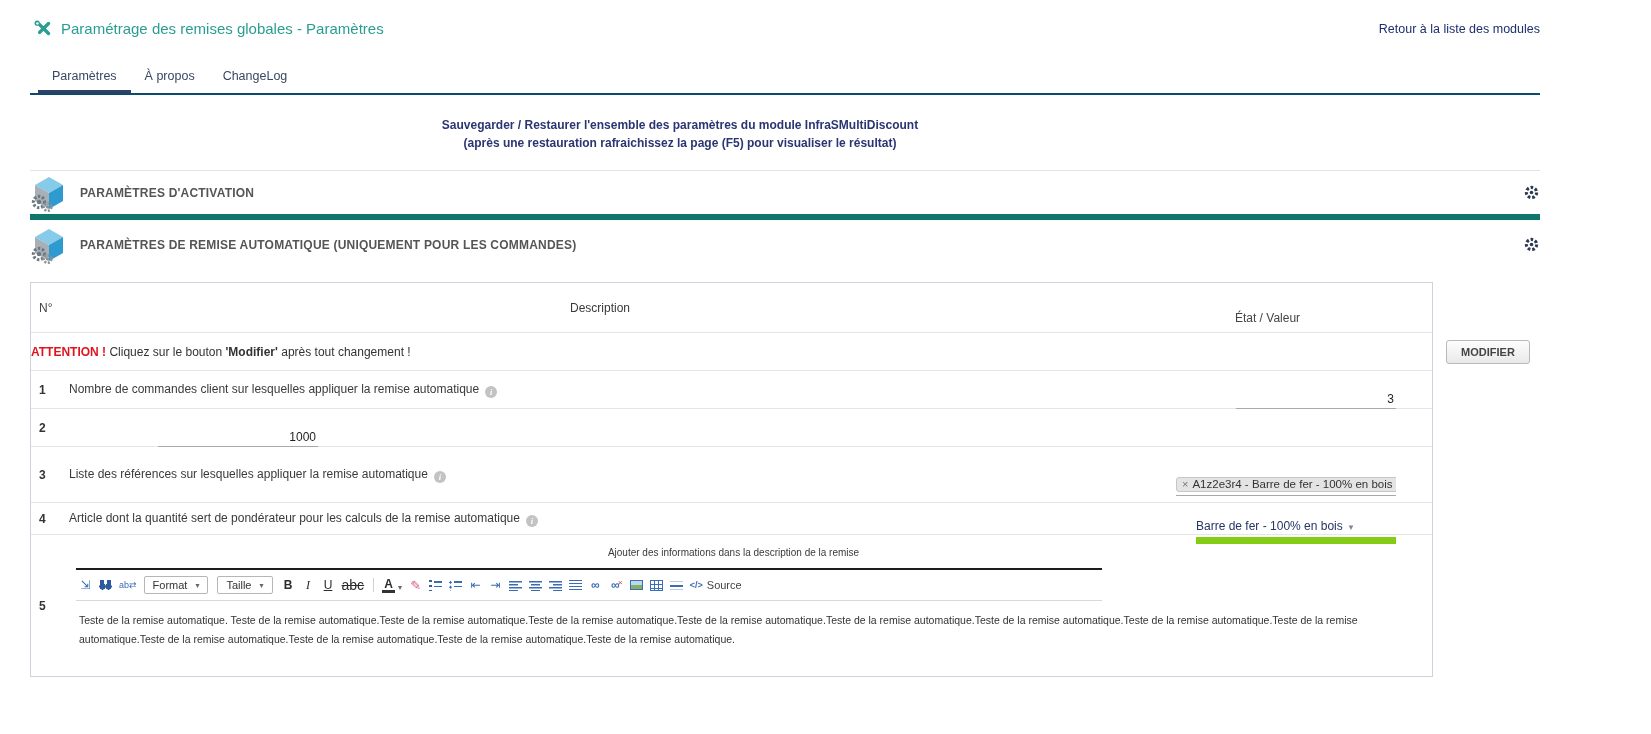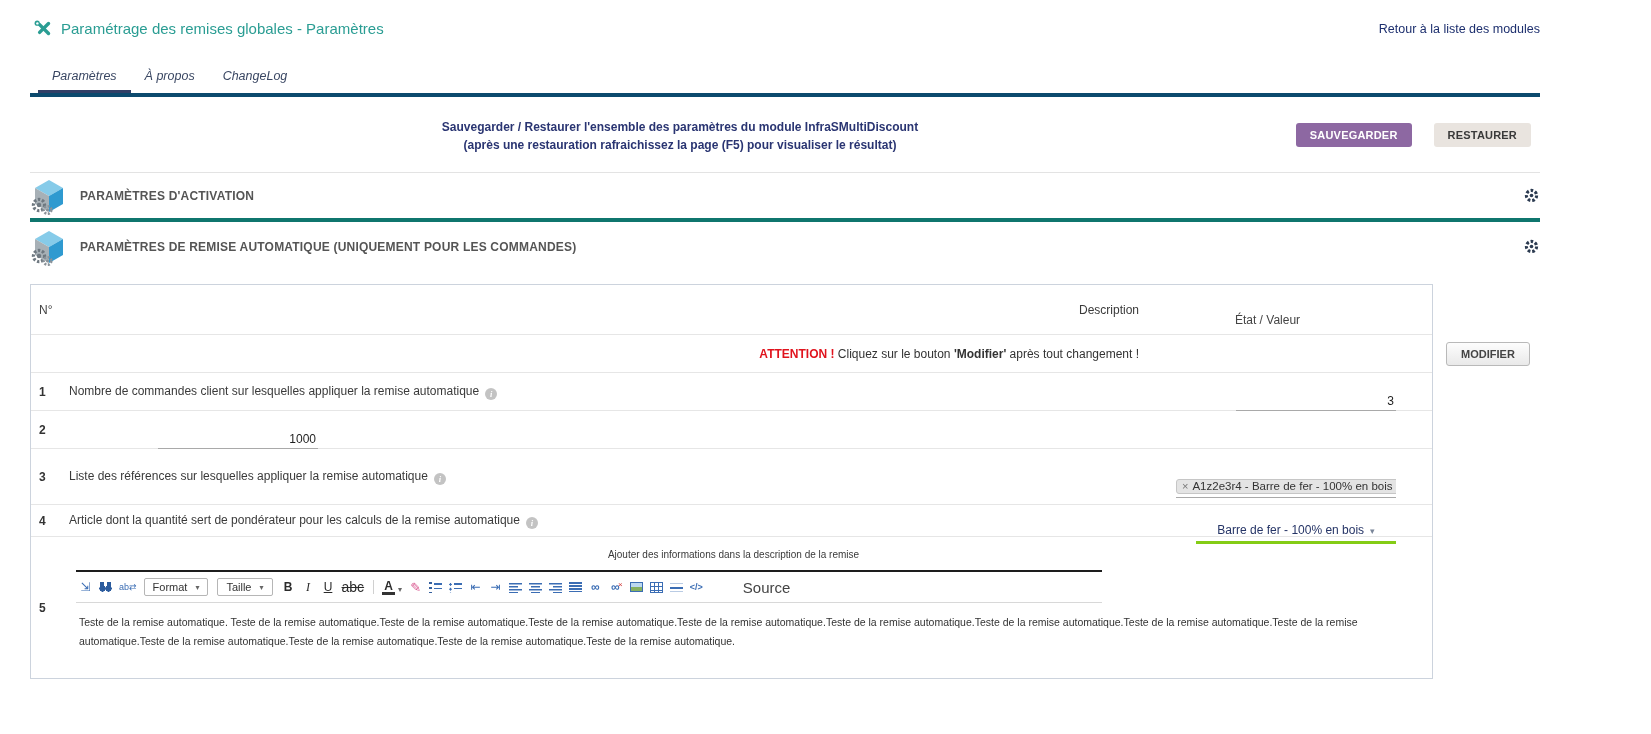--- a/index.html
+++ b/index.html
@@ -6,54 +6,54 @@
   html,body { width:1651px; height:734px; background:#fff; overflow:hidden;
               font-family:"Liberation Sans", sans-serif; color:#333; }
 
   
   .top { display:flex; align-items:center; padding:20px 111px 0 34px; }
   .top-title { display:flex; align-items:center; gap:10px; }
   .top-title .ttl { color:#2a9d93; font-size:15px; }
   .back-link { margin-left:auto; color:#1d2f6e; font-size:12.5px; text-decoration:none; cursor:pointer; }
 
   
-  .tabs { display:flex; margin:24px 111px 0 30px; padding-left:8px; border-bottom:4px solid #0c4a6e;font-style:italic; }
+  .tabs { display:flex; margin:24px 111px 0 30px; padding-left:8px; border-bottom:2px solid #0c4a6e; }
   .tab { padding:8px 14px 7px; font-size:12.5px; color:#3a4763; cursor:pointer; border-bottom:3px solid transparent; }
   .tab.active { border-bottom-color:#324067; }
 
   
   .banner { position:relative; margin:0 111px 0 30px; padding:15px 0 18px; border-bottom:1px solid #e3e3e3; }
   .banner-text { width:1300px; text-align:center; color:#2a3572; font-weight:bold; font-size:12px; line-height:18px;margin-top:6px; }
   .banner-btns { position:absolute; right:9px; top:50%; transform:translateY(-50%); display:flex; gap:22px; }
   .btn { border:none; border-radius:3px; font-weight:bold; font-size:11px; padding:6px 14px; cursor:pointer;
          font-family:"Liberation Sans", sans-serif; letter-spacing:.2px; }
   .btn-save { background:#8d68a2; color:#fff; }
   .btn-restore { background:#e9e4df; color:#3a3a3a; }
 
   
   .section { display:flex; align-items:center; margin:0 111px 0 30px; height:49px; }
-  .section.first { border-bottom:4px solid #0f766e; }
+  .section.first { border-bottom:6px solid #0f766e; }
   .section .s-label { margin-left:12px; font-size:12px; font-weight:bold; color:#555; letter-spacing:.2px; }
   .section .s-gear { margin-left:auto; cursor:pointer; display:flex; }
 
   
   .panel-wrap { position:relative; margin:13px 218px 0 30px; }
   .panel { border:1px solid #ccd3dd; background:#fff; }
   .trow { display:flex; align-items:center; border-bottom:1px solid #e6e6e6; }
   .trow:last-child { border-bottom:none; }
   .thead { height:50px; font-size:12px; color:#444; }
   .col-num { width:30px; padding-left:8px; flex:none; }
   .col-desc { flex:1; padding-left:8px; font-size:12px; color:#3a3a3a; }
-  .thead .col-desc { text-align:right; padding-left:0; }
+  .thead .col-desc { text-align:center; padding-left:0; }
   .col-val { width:293px; flex:none; padding-right:36px;margin-top:20px; }
   .thead .col-val { text-align:center; padding-right:36px; }
   .rnum { font-weight:bold; color:#333; font-size:12px; }
 
   .warn-row { height:38px; font-size:12px; }
-  .warn-inner { flex:1; text-align:right; }
+  .warn-inner { flex:1; text-align:left; }
   .warn-red { color:#e0131d; font-weight:bold; }
   .warn-bold { font-weight:bold; }
   .warn-spacer { width:293px; flex:none; }
 
   .modify-btn { position:absolute; top:58px; right:-97px; width:84px; height:24px;
                 background:linear-gradient(#fdfdfd,#e9e9e9); border:1px solid #b9b9b9; border-radius:3px;
                 font-size:11px; font-weight:bold; color:#444; cursor:pointer;
                 font-family:"Liberation Sans", sans-serif; }
 
   .row-sm { height:38px; }
@@ -63,21 +63,21 @@
   .uinput { display:block; margin-left:auto; width:160px; border:none; border-bottom:1px solid #a9a9a9;
             text-align:right; font-size:12px; color:#1f1f1f; padding:2px; background:transparent;
             font-family:"Liberation Sans", sans-serif; }
 
   .chips-box { margin-left:auto; width:220px; border-bottom:1px solid #a9a9a9; overflow:hidden;
                white-space:nowrap; padding-bottom:2px; cursor:text; }
   .chip { display:inline-block; background:#e4e4e4; border:1px solid #c6c6c6; border-radius:3px;
           padding:0 5px 1px; margin:1px 0; font-size:11.5px; color:#333; white-space:nowrap; }
   .chip .x { color:#777; margin-right:4px; cursor:pointer; font-size:11px; }
 
-  .sel-box { margin-left:auto; width:200px; border-bottom:3px solid #84cc16; text-align:center;
+  .sel-box { margin-left:auto; width:200px; border-bottom:7px solid #84cc16; 
              padding:2px 0 3px; cursor:pointer; }
   .sel-box .sel-txt { color:#253466; font-size:12px; }
   .sel-box .sel-caret { color:#7a8699; font-size:9px; margin-left:6px; }
 
   
   .row-editor { align-items:center; height:141px; }
   .ed-cell { flex:1; padding:10px 41px 12px 15px; align-self:stretch; }
   .ed-title { text-align:center; font-size:10px; color:#3a3a3a; margin:2px 0 10px; }
   .ed-topbar { width:78%; height:2px; background:#1d1d1d; }
   .ed-toolbar { width:78%; display:flex; align-items:center; padding:6px 0 6px 3px;
@@ -123,21 +123,21 @@
   .i-tbl { border:1px solid #3b6db4;
       background: repeating-linear-gradient(to right,transparent 0 3.2px,#3b6db4 3.2px 4.2px),
                   repeating-linear-gradient(to bottom,transparent 0 2.8px,#3b6db4 2.8px 3.8px); }
   .i-hr { background:
       linear-gradient(#b9cbe4,#b9cbe4) 0 1px/13px 1px no-repeat,
       linear-gradient(#3b6db4,#3b6db4) 0 5px/13px 2px no-repeat,
       linear-gradient(#b9cbe4,#b9cbe4) 0 9px/13px 1px no-repeat; }
   .i-unlink-x { color:#d23c3c; font-size:8px; margin:-6px 7px 0 -4px; }
   .tb-source { display:inline-flex; align-items:center; gap:4px; cursor:pointer; }
   .tb-source .tag { color:#3b6db4; font-size:9px; font-weight:bold; }
-  .tb-source .lbl { color:#444; font-size:15px;margin-left:36px; }
+  .tb-source .lbl { color:#444; font-size:11px; }
   .ed-content { padding:10px 0 0 3px; font-size:10.5px; color:#333; line-height:19px; cursor:text; }
 
   .info-ico { display:inline-flex; align-items:center; justify-content:center; width:12px; height:12px;
               border-radius:50%; background:#c3c3c3; color:#fff; font-size:8.5px; font-weight:bold;
               font-style:italic; margin-left:6px; vertical-align:-2px; cursor:pointer;
               font-family:"Liberation Serif", serif; }
 </style>
 </head>
 <body>
 
@@ -163,24 +163,20 @@
   <div class="tab">À propos</div>
   <div class="tab">ChangeLog</div>
 </div>
 
 <div class="banner">
   <div class="banner-text">
     <div>
       <span>Sauvegarder / Restaurer l'ensemble des paramètres du module </span><span>InfraSMultiDiscount</span>
     </div>
     <div>(après une restauration rafraichissez la page (F5) pour visualiser le résultat)</div>
-  </div>
-  <div class="banner-btns">
-    <button class="btn btn-save">SAUVEGARDER</button>
-    <button class="btn btn-restore">RESTAURER</button>
   </div>
 </div>
 
 <div class="section first">
   <span style="display:flex;">
     <svg width="38" height="38" viewBox="0 0 38 38">
       <polygon points="19,3 33,11 19,19 5,11" fill="#86cbe9"></polygon>
       <polygon points="19,19 33,11 33,27 19,35" fill="#2f9ad0"></polygon>
       <polygon points="5,11 19,19 19,35 5,27" fill="#a7b0b6"></polygon>
       <circle cx="9" cy="28" r="5.6" fill="none" stroke="#6e7880" stroke-width="3.2" stroke-dasharray="2.4 1.7"></circle>

